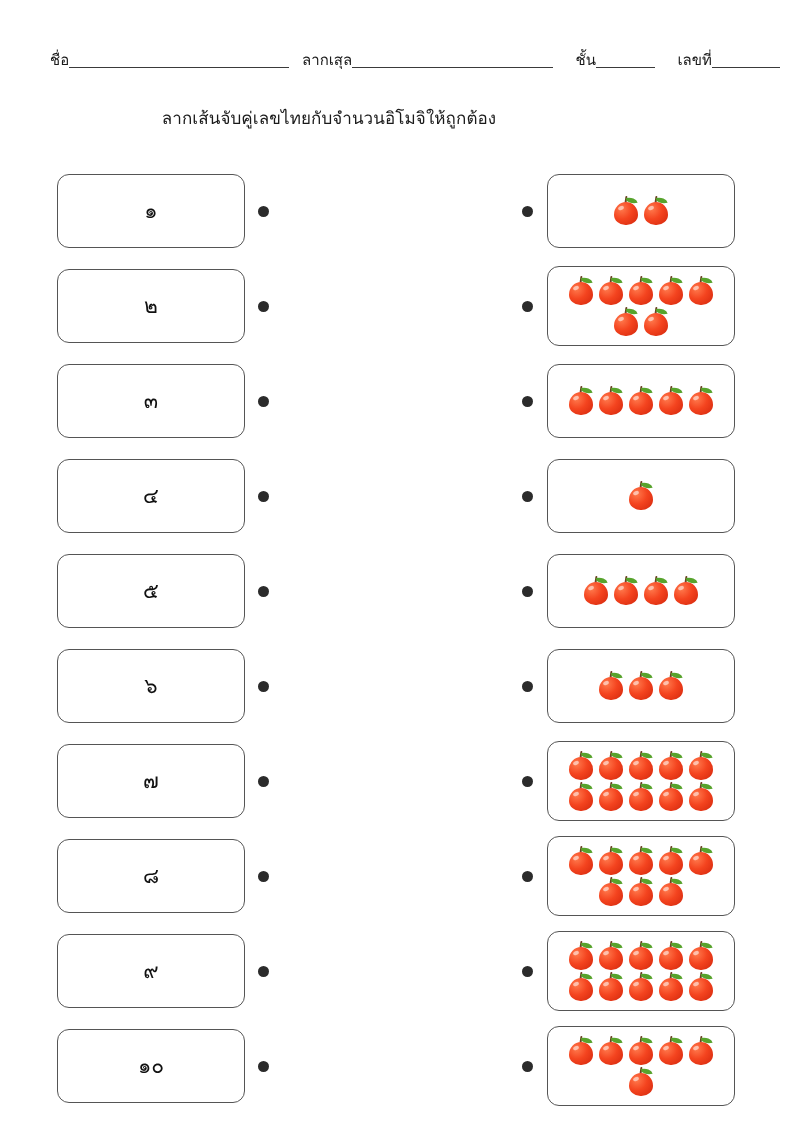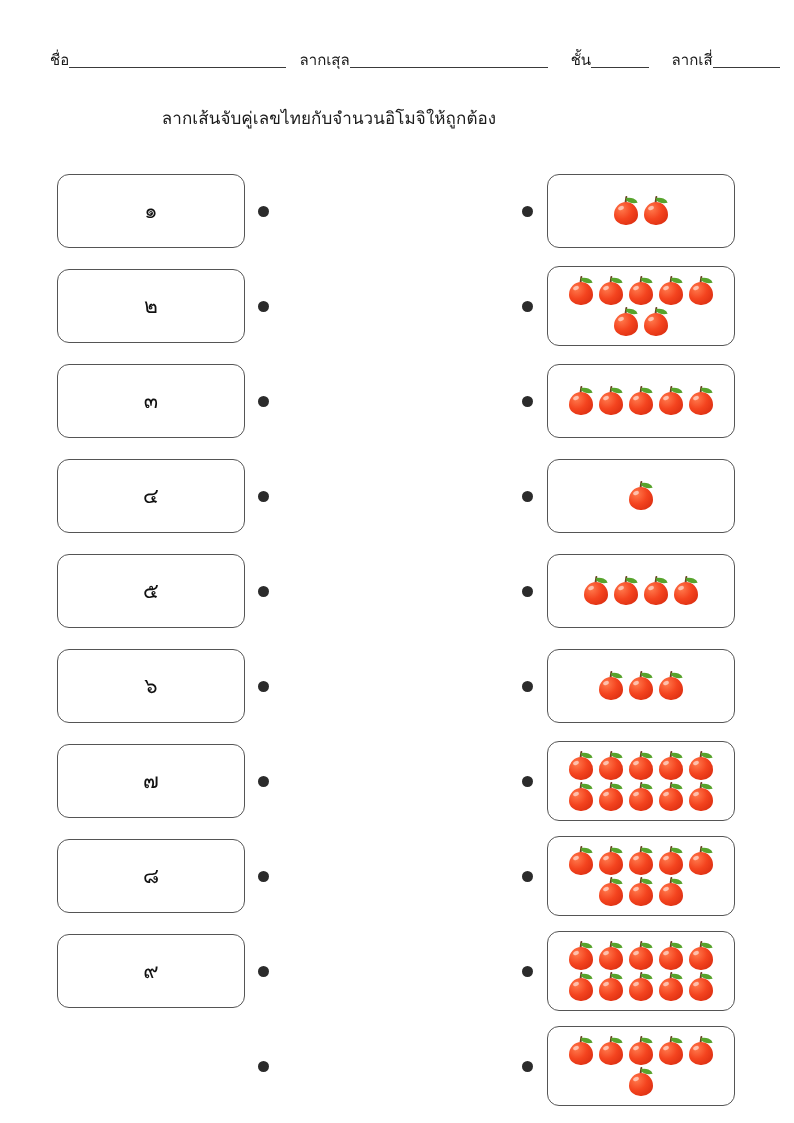--- a/index.html
+++ b/index.html
@@ -176,21 +176,21 @@
 <div class="name-row">
   <span class="name-label">ชื่อ</span>
   <span class="blank blank-name"></span>
   <span class="gap-sm"></span>
   <span class="name-label">ลากเสุล</span>
   <span class="blank blank-surname"></span>
   <span class="gap-md"></span>
   <span class="name-label">ชั้น</span>
   <span class="blank blank-class"></span>
   <span class="gap-md"></span>
-  <span class="name-label">ลากเสี่</span>
+  <span class="name-label">เลขที่</span>
   <span class="blank blank-no"></span>
 </div>
 
 <div class="instruction">ลากเส้นจับคู่เลขไทยกับจำนวนอิโมจิให้ถูกต้อง</div>
 
 <div class="sheet" id="sheet">
     <div class="row">
       <div class="num-box">
         <span class="num-text">๑</span>
       </div>
@@ -515,20 +515,23 @@
           <span class="body"></span>
         </span>
         <span class="apple">
           <span class="stem"></span>
           <span class="leaf"></span>
           <span class="body"></span>
         </span>
       </div>
     </div>
     <div class="row">
+      <div class="num-box">
+        <span class="num-text">๑๐</span>
+      </div>
       <span class="dot dot-left"></span>
       <span class="dot dot-right"></span>
       <div class="pic-box tall">
         <span class="apple">
           <span class="stem"></span>
           <span class="leaf"></span>
           <span class="body"></span>
         </span>
         <span class="apple">
           <span class="stem"></span>

